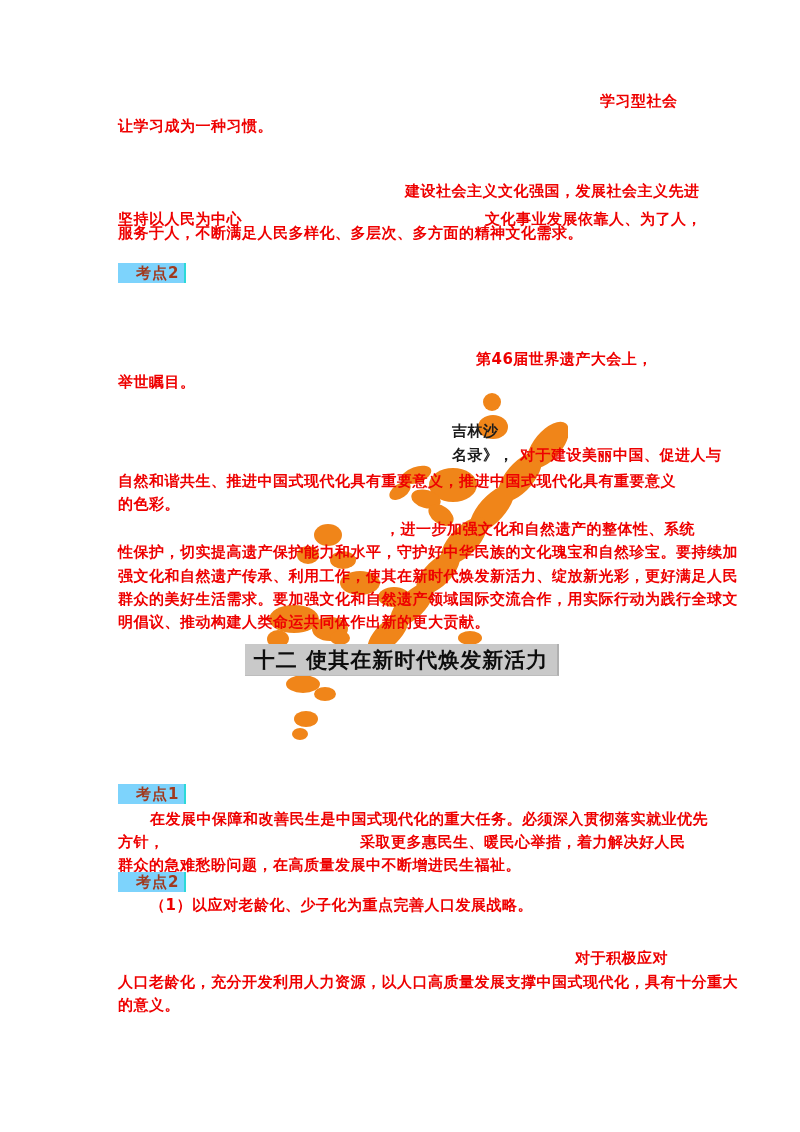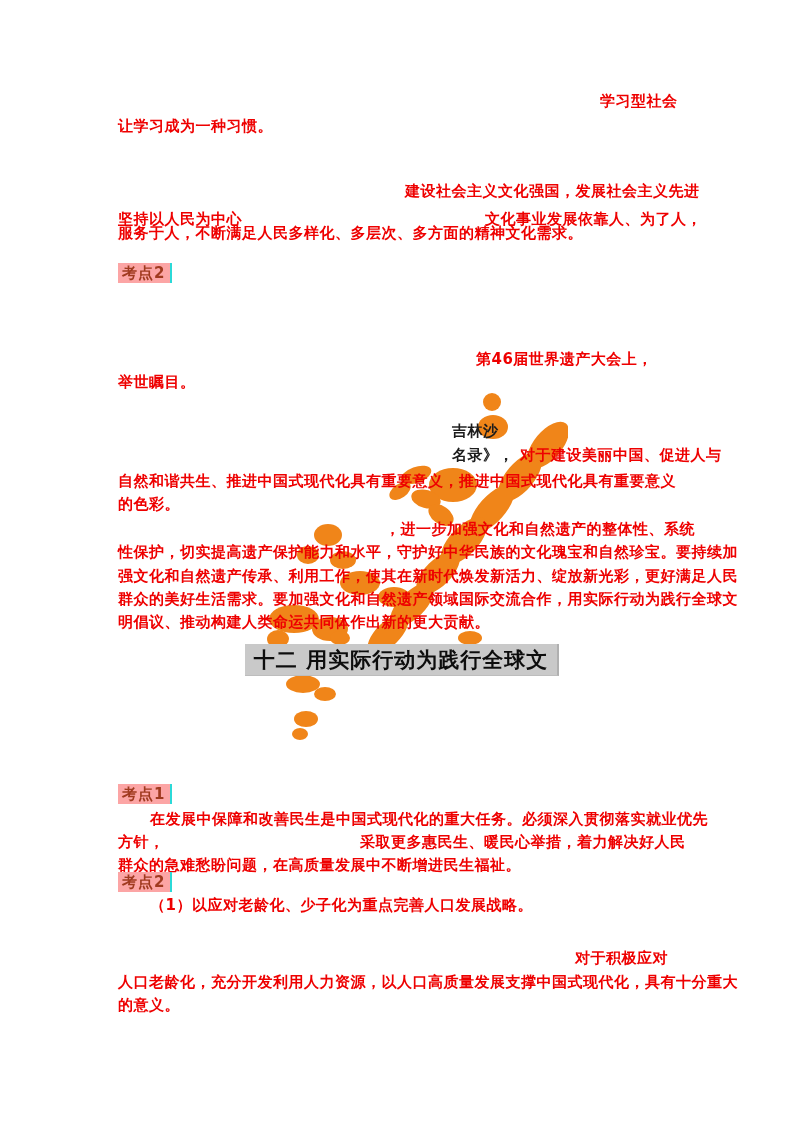--- a/index.html
+++ b/index.html
@@ -2,22 +2,22 @@
 <html><head>
 <meta charset="utf-8">
 <style>
   html,body{margin:0;padding:0;background:#fff;}
   #page{position:relative;width:800px;height:1132px;background:#ffffff;overflow:hidden;
         font-family:"DejaVu Sans",sans-serif;}
   .ln{position:absolute;white-space:nowrap;font-weight:700;font-size:15px;line-height:18px;
       letter-spacing:0.5px;}
   .red{color:#ee0000;}
   .blk{color:#1c1c1c;}
-  .badge{position:absolute;display:inline-block;background:#fca5a5;color:#a03a1f;
-         font-weight:700;font-size:15px;line-height:20px;padding:0 5px 0 4px;
+  .badge{position:absolute;display:inline-block;background:#7dd3fc;color:#a03a1f;
+         font-weight:700;font-size:15px;line-height:20px;padding:0 5px 0 18px;
          letter-spacing:1px;box-shadow:2px 0 0 #2bd9d8;}
   #title-bar{position:absolute;left:245px;top:644px;width:312px;height:31px;
              background:#c9c9c9;border-right:2px solid #b0b0b0;border-bottom:1px solid #bdbdbd;
              display:flex;align-items:center;justify-content:center;}
   #title-bar .t{color:#0d0d0d;font-weight:700;font-size:21px;letter-spacing:1px;white-space:nowrap;}
   #splash{position:absolute;left:248px;top:383px;width:320px;height:360px;}
 </style>
 </head>
 <body>
 
@@ -73,21 +73,21 @@
   <div class="ln red" style="left:118px;top:472px;">自然和谐共生、推进中国式现代化具有重要意义，推进中国式现代化具有重要意义</div>
   <div class="ln red" style="left:118px;top:495px;">的色彩。</div>
 
   <div class="ln red" style="left:385px;top:520px;">，进一步加强文化和自然遗产的整体性、系统</div>
   <div class="ln red" style="left:118px;top:543px;">性保护，切实提高遗产保护能力和水平，守护好中华民族的文化瑰宝和自然珍宝。要持续加</div>
   <div class="ln red" style="left:118px;top:567px;">强文化和自然遗产传承、利用工作，使其在新时代焕发新活力、绽放新光彩，更好满足人民</div>
   <div class="ln red" style="left:118px;top:590px;">群众的美好生活需求。要加强文化和自然遗产领域国际交流合作，用实际行动为践行全球文</div>
   <div class="ln red" style="left:118px;top:613px;">明倡议、推动构建人类命运共同体作出新的更大贡献。</div>
 
   <div id="title-bar">
-    <span class="t">十二 用实际行动为践行全球文</span>
+    <span class="t">十二 使其在新时代焕发新活力</span>
   </div>
 
   <span class="badge" style="left:118px;top:784px;">考点1</span>
   <div class="ln red" style="left:150px;top:810px;">在发展中保障和改善民生是中国式现代化的重大任务。必须深入贯彻落实就业优先</div>
   <div class="ln red" style="left:118px;top:833px;">方针，</div>
   <div class="ln red" style="left:360px;top:833px;">采取更多惠民生、暖民心举措，着力解决好人民</div>
   <div class="ln red" style="left:118px;top:856px;">群众的急难愁盼问题，在高质量发展中不断增进民生福祉。</div>
 
   <span class="badge" style="left:118px;top:872px;">考点2</span>
   <div class="ln red" style="left:150px;top:896px;">（1）以应对老龄化、少子化为重点完善人口发展战略。</div>

